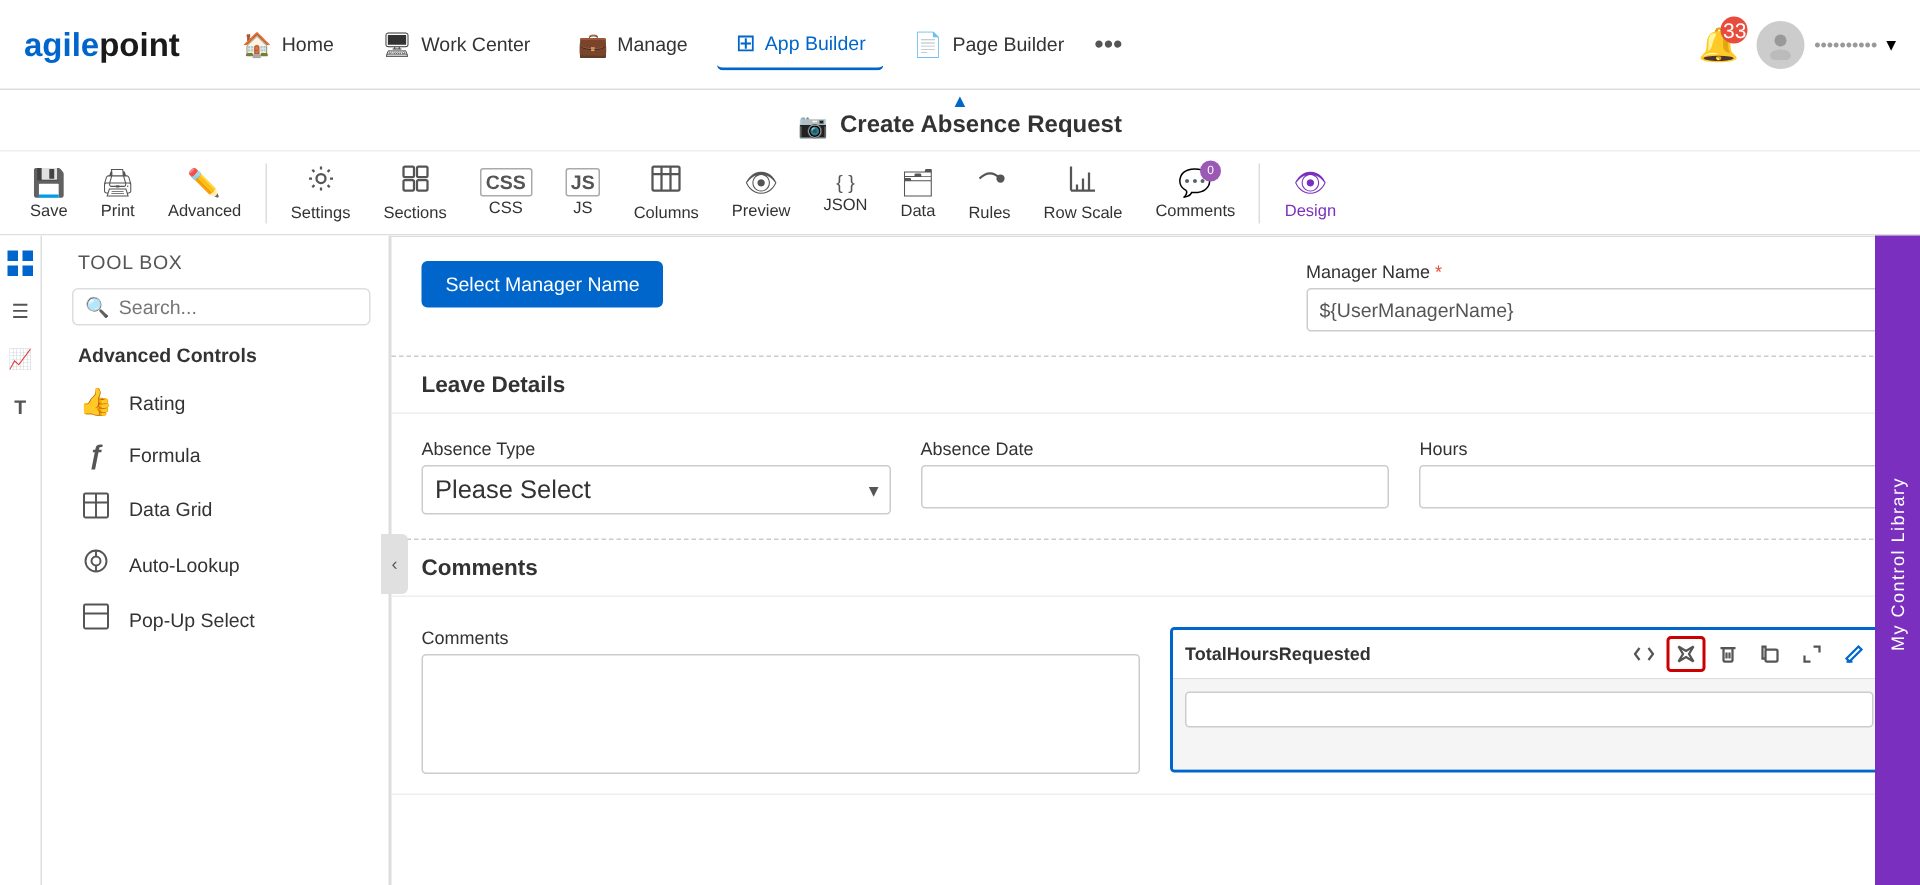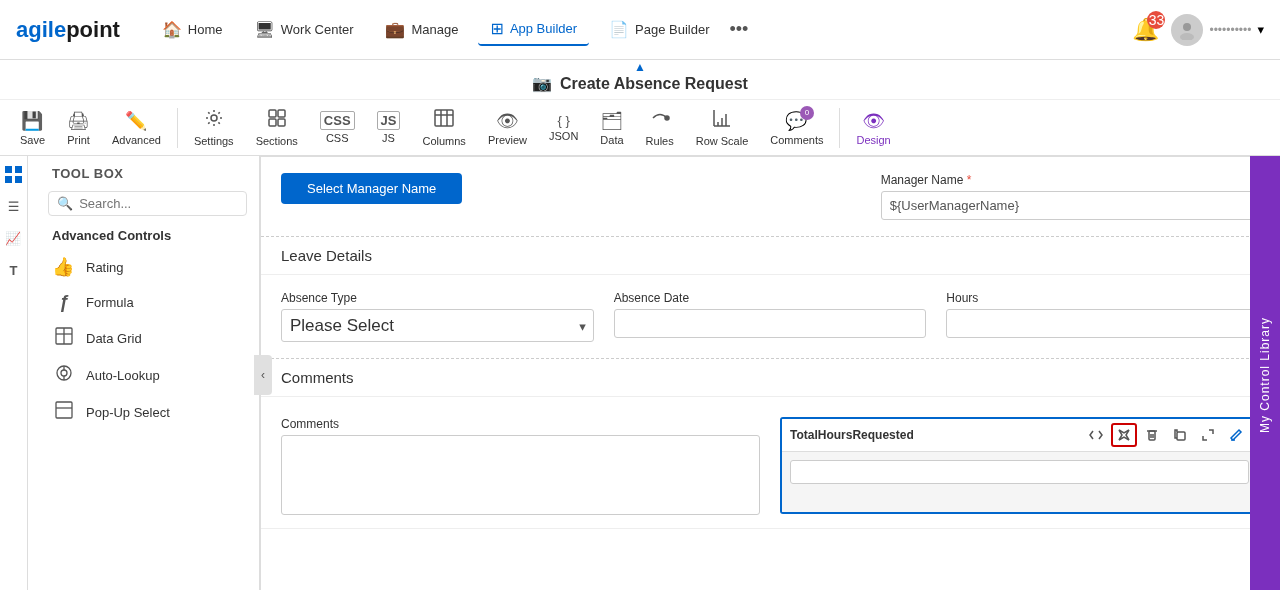--- a/index.html
+++ b/index.html
@@ -165,21 +165,21 @@
       width: 260px;
       border-right: 1px solid #ddd;
       background: #fff;
       display: flex;
       flex-direction: column;
       flex-shrink: 0;
     }
 
     .toolbox-header {
       font-size: 13px;
-      font-weight: bold;
+      font-weight: normal;
       color: #555;
       padding: 10px 16px 6px 16px;
       text-transform: uppercase;
       letter-spacing: 0.5px;
     }
     .search-box {
       margin: 4px 12px 8px 12px;
       display: flex;
       align-items: center;
       border: 1px solid #ddd;
@@ -249,21 +249,21 @@
       display: flex;
       align-items: flex-start;
       padding: 16px 20px;
       border-bottom: 1px dashed #ccc;
       gap: 20px;
     }
     .select-manager-btn {
       background: #0066cc;
       color: #fff;
       border: none;
-      padding: 8px 26px;
+      padding: 8px 16px;
       border-radius: 4px;
       cursor: pointer;
       font-size: 13px;
       white-space: nowrap;
     }
     .manager-name-field {
       flex: 1;
     }
     .field-label {
       font-size: 12px;
@@ -278,21 +278,21 @@
       font-size: 13px;
       color: #555;
       width: 100%;
       background: #fff;
     }
 
     
     .section-header {
       padding: 10px 20px;
       font-size: 15px;
-      font-weight: normal;
+      font-weight: bold;
       color: #333;
       border-bottom: 1px solid #eee;
     }
 
     
     .leave-details-row {
       display: flex;
       padding: 16px 20px;
       gap: 20px;
       border-bottom: 1px dashed #ccc;

